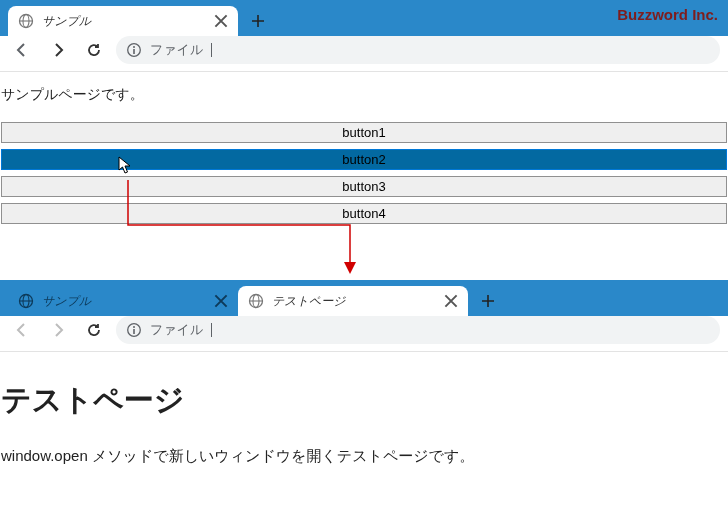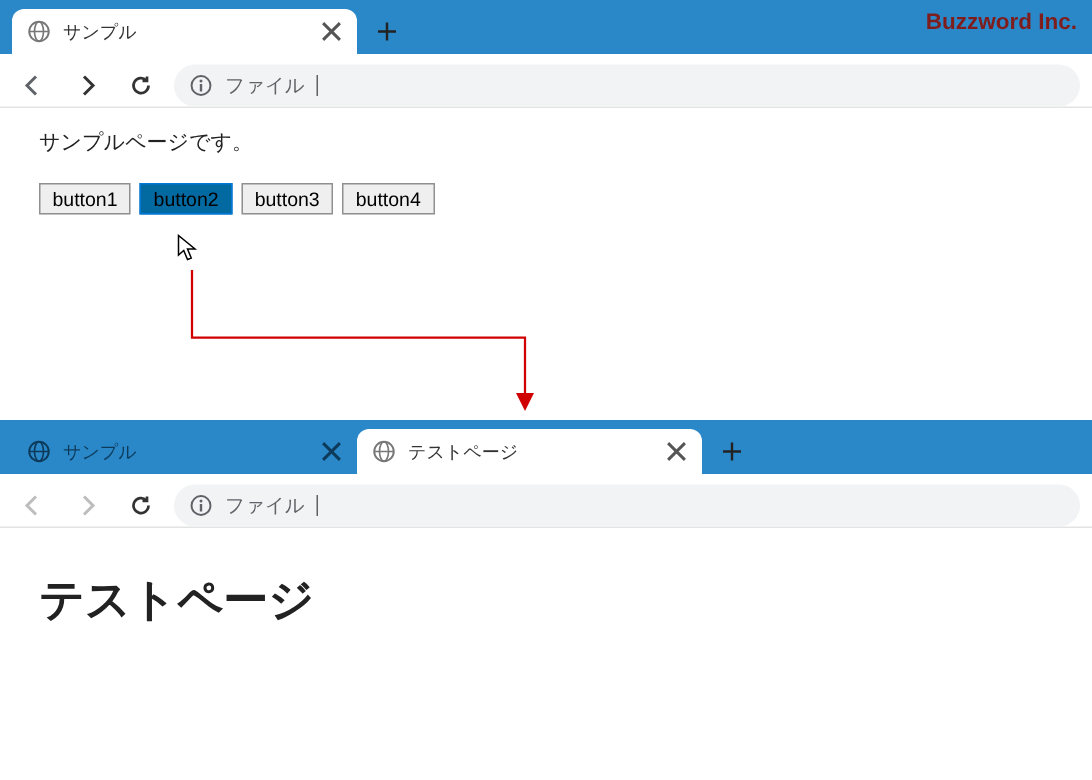--- a/index.html
+++ b/index.html
@@ -31,20 +31,21 @@
   .browser.top { top: 0; height: 280px; }
   .browser.bottom { top: 280px; height: 240px; }
 
   .tabstrip {
     background: #2a88c9;
     height: 36px;
     display: flex;
     align-items: flex-end;
     padding-left: 8px;
     gap: 0;
+    font-style: italic;
   }
   .tab {
     height: 30px;
     min-width: 230px;
     border-radius: 8px 8px 0 0;
     display: flex;
     align-items: center;
     padding: 0 10px;
     font-size: 12px;
     gap: 8px;
@@ -62,21 +63,21 @@
     margin-left: 6px;
     margin-bottom: 1px;
   }
   .tab.inactive .close svg path { stroke: #0d3a5a; }
 
   .toolbar {
     height: 36px;
     background: #fff;
     border-bottom: 1px solid #e3e3e3;
     display: flex;
-    align-items: flex-end;
+    align-items: flex-start;
     padding: 0 8px;
     gap: 8px;
   }
   .navbtn {
     width: 28px; height: 28px;
     display: flex; align-items: center; justify-content: center;
     color: #5f6368;
     border-radius: 50%;
   }
   .navbtn.disabled { color: #bdbdbd; }
@@ -91,26 +92,26 @@
     gap: 8px;
     color: #5f6368;
     font-size: 13px;
   }
   .addr .info-icon { width:16px; height:16px; flex:0 0 16px; }
   .addr .caret {
     width: 1px; height: 14px; background: #5f6368;
   }
 
   .page {
-    padding: 14px 26px;
+    padding: 14px 1px;
     color: #222;
     font-size: 14px;
   }
   .page p { margin-bottom: 18px; }
-  .btnrow { display: flex; gap: 6px; }
+  .btnrow { display: flex; gap: 6px; flex-direction: column; }
   .uibtn {
     font-family: inherit;
     font-size: 13px;
     padding: 2px 8px;
     background: #efefef;
     border: 1px solid #909090;
     cursor: pointer;
   }
   .uibtn.hover { background: #0369a1; border-color: #0078d7; }
 
@@ -277,14 +278,15 @@
             <rect x="7.2" y="7" width="1.6" height="5" fill="#5f6368"></rect>
           </svg>
       </span>
       <span>ファイル</span>
       <span class="caret"></span>
     </div>
   </div>
 
   <div class="page page2">
     <h1>テストページ</h1>
+    <p>window.open メソッドで新しいウィンドウを開くテストページです。</p>
   </div>
 </div>
 
 </body></html>

